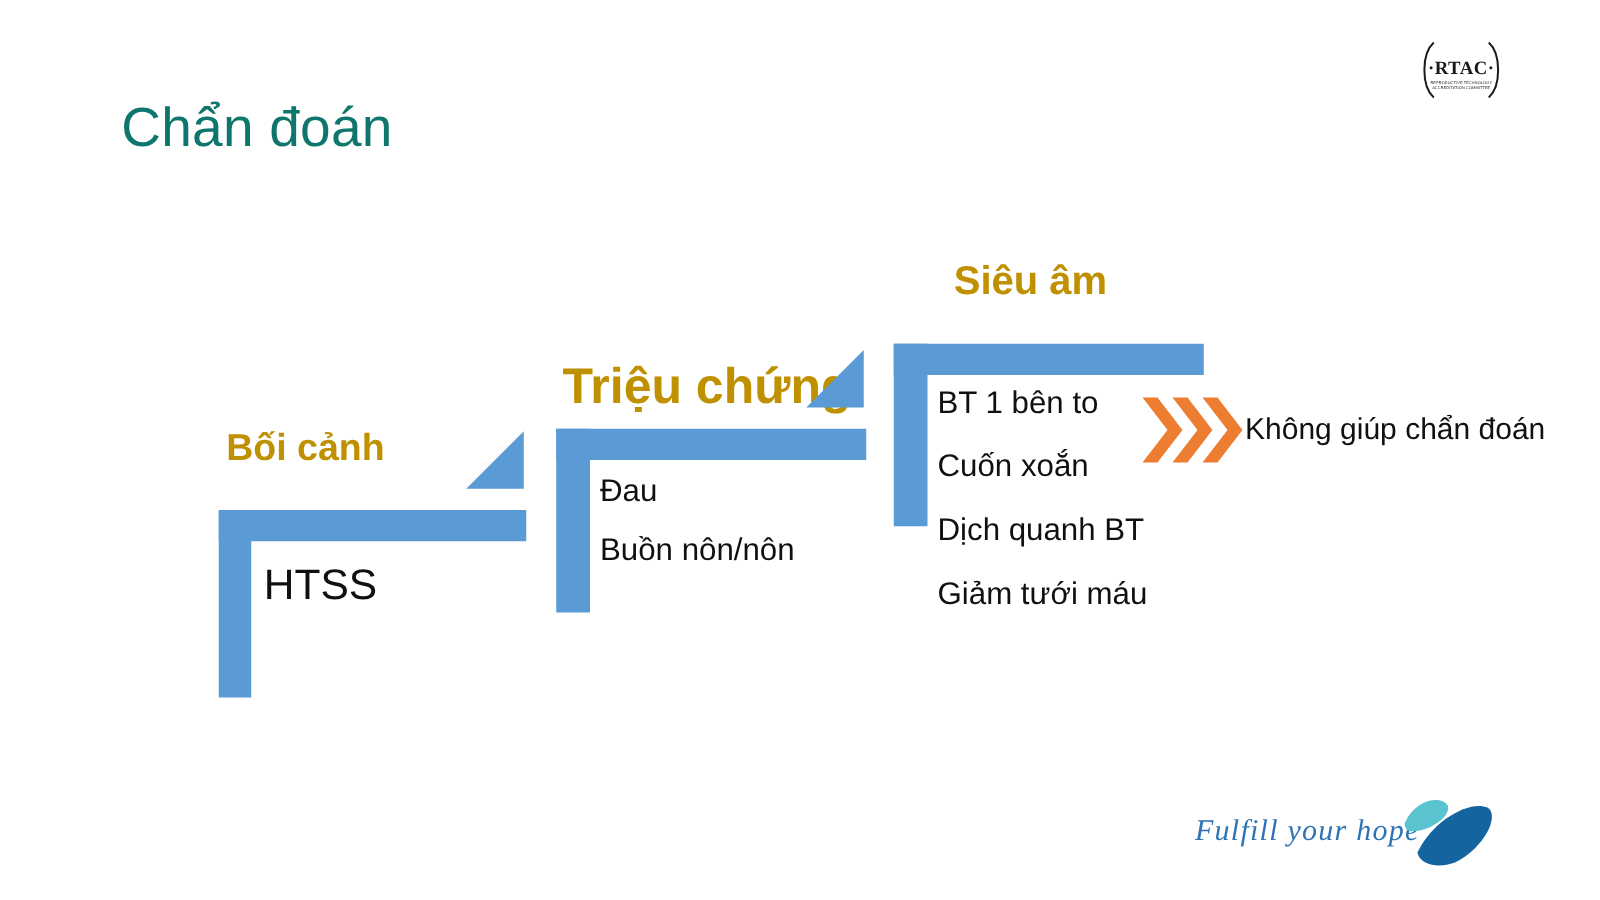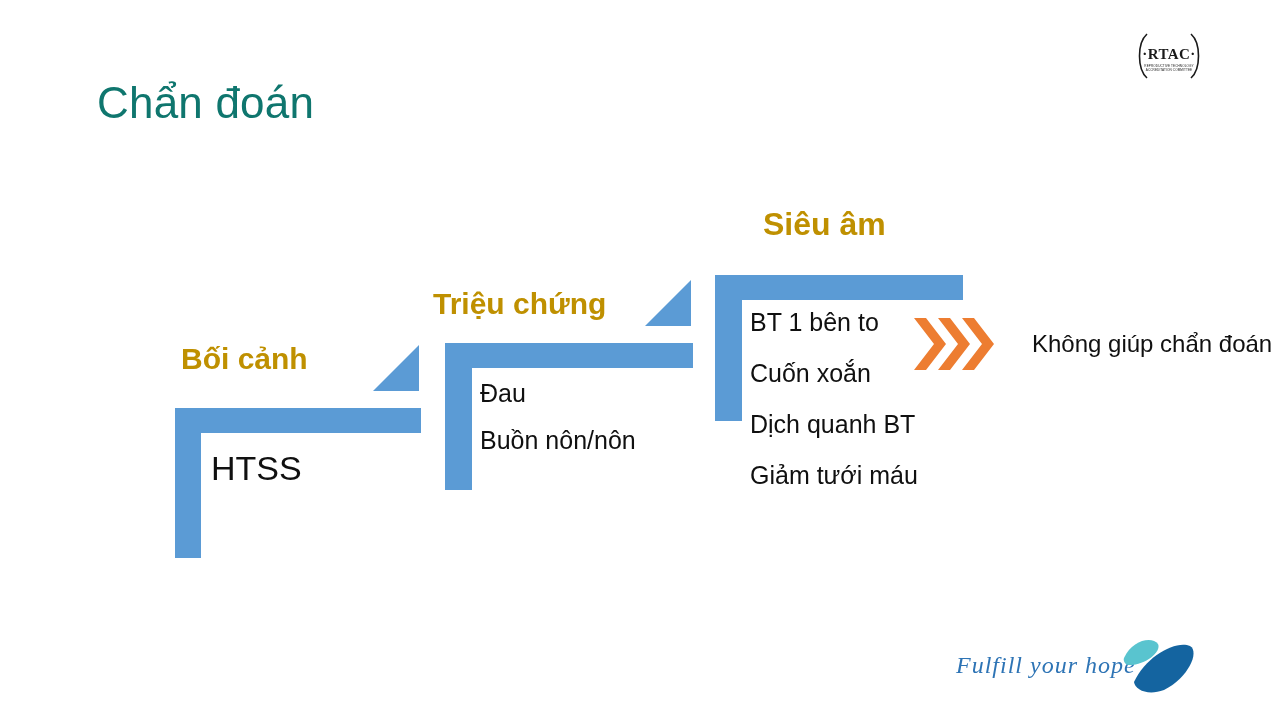--- a/index.html
+++ b/index.html
@@ -71,21 +71,21 @@
   #step1-bar-h   { left: 175px; top: 408px; width: 246px; height: 25px; }
   #step1-bar-v   { left: 175px; top: 408px; width: 26px;  height: 150px; }
   #step1-arrow   {
     left: 373px; top: 345px;
     border-left: 46px solid transparent;
     border-bottom: 46px solid #5B9BD5;
   }
   #step1-body { left: 211px; top: 449px; font-size: 34px; }
 
   
-  #step2-heading { left: 433px; top: 287px; font-size: 30px; }
+  #step2-heading { left: 450px; top: 287px; font-size: 40px; }
   #step2-bar-h   { left: 445px; top: 343px; width: 248px; height: 25px; }
   #step2-bar-v   { left: 445px; top: 343px; width: 27px;  height: 147px; }
   #step2-arrow   {
     left: 645px; top: 280px;
     border-left: 46px solid transparent;
     border-bottom: 46px solid #5B9BD5;
   }
   #step2-body { left: 480px; top: 379px; font-size: 25px; }
   #step2-body .line + .line { margin-top: 18px; }
 
@@ -107,21 +107,20 @@
   #chevrons svg { display: block; }
 
   
   #outcome-text {
     position: absolute;
     left: 996px;
     top: 330px;
     font-size: 24px;
     color: #101010;
     white-space: nowrap;
-    margin-left: 36px;
   }
 
   
   #brand-tagline {
     position: absolute;
     left: 956px;
     top: 652px;
     font-size: 24px;
     font-style: italic;
     color: #2E74B5;

